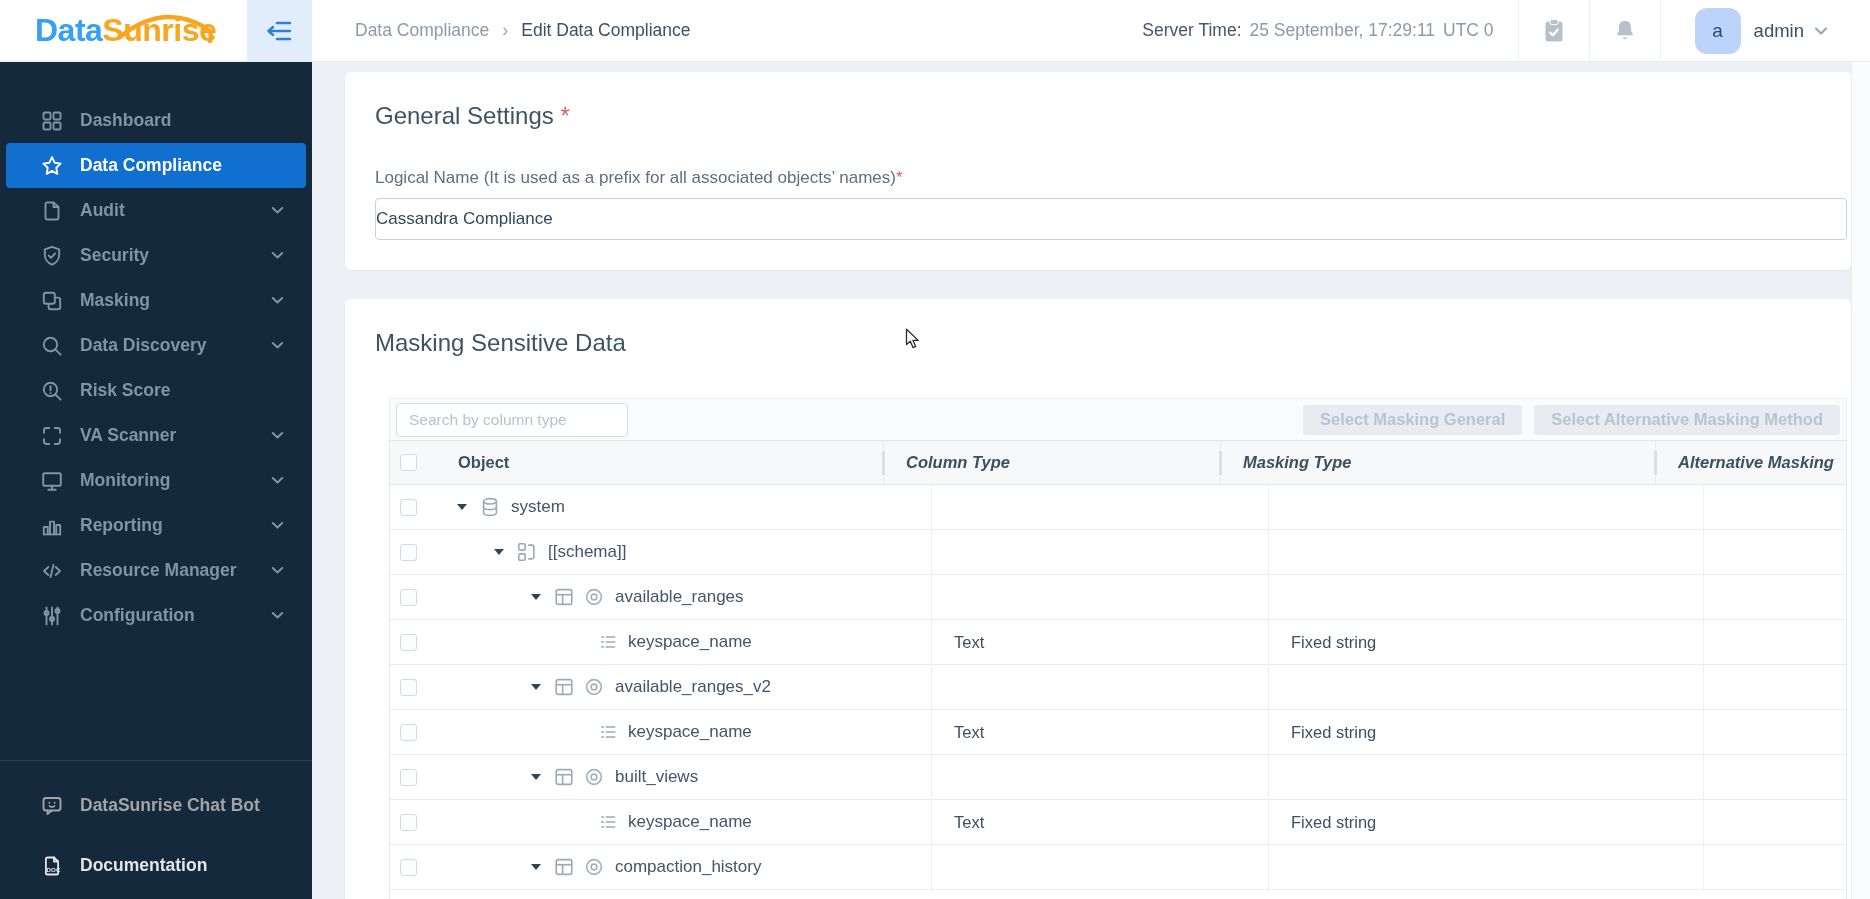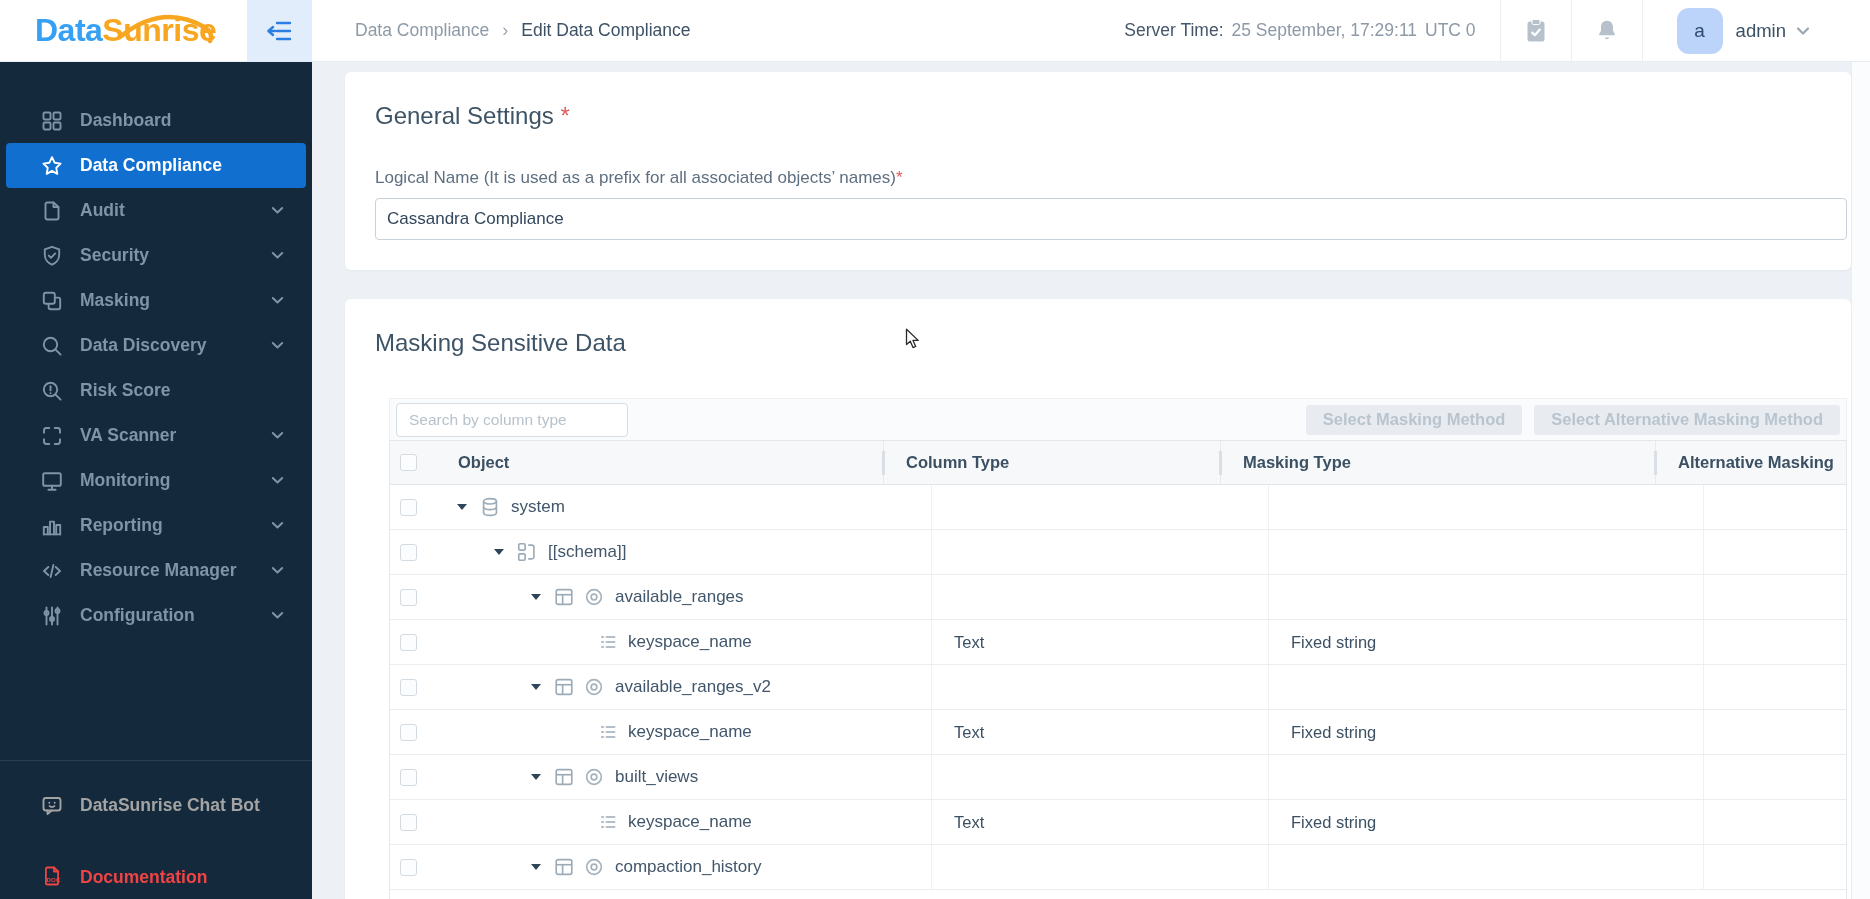--- a/index.html
+++ b/index.html
@@ -13,21 +13,21 @@
   .logo-text { font-size:32px; font-weight:bold; letter-spacing:-0.5px; white-space:nowrap; }
   .logo-blue { color:#36a0f4; }
   .logo-orange { color:#f8a61f; }
   .logo-arc { position:absolute; left:118px; top:-1px; }
   .collapse-btn { width:65px; height:62px; background:#e1edfb; display:flex; align-items:center;
                   justify-content:center; cursor:pointer; flex:0 0 auto; }
   .breadcrumb { margin-left:43px; font-size:17.5px; display:flex; align-items:center; gap:13px; }
   .crumb-muted { color:#8d9aa7; }
   .crumb-sep { color:#9aa7b3; font-size:18px; }
   .crumb-current { color:#3d5165; }
-  .tb-right { margin-left:auto; display:flex; align-items:center; height:100%; padding-right:60px;justify-content:center; }
+  .tb-right { margin-left:auto; display:flex; align-items:center; height:100%; padding-right:42px;justify-content:center; }
   .server-time { display:flex; align-items:baseline; gap:8px; font-size:17.5px; margin-right:24px; white-space:nowrap; }
   .st-label { color:#44566b; }
   .st-value, .st-zone { color:#8d99a6; }
   .tb-sep { width:1px; height:62px; background:#ecefF2; background:#ecf0f3; flex:0 0 auto; }
   .tb-iconslot { width:70px; height:62px; display:flex; align-items:center; justify-content:center; cursor:pointer; }
   .avatar { margin-left:34px; width:46px; height:46px; border-radius:12px; background:#bcd4f9;
             display:flex; align-items:center; justify-content:center; font-size:19px; color:#2c4a73; cursor:pointer; }
   .uname { margin-left:13px; font-size:18.5px; color:#3c5065; cursor:pointer; }
   .uchev { margin-left:10px; display:flex; cursor:pointer; }
 
@@ -39,54 +39,54 @@
   .nav-item .nlabel { margin-left:16px; }
   .nav-item svg.i { flex:0 0 auto; }
   .nav-item.active { background:#1170cf; color:#fff; font-weight:700; margin:0 6px; padding-left:34px; border-radius:4px; }
   .nav-chev { position:absolute; right:28px; display:flex; }
   .side-footer { position:absolute; left:0; right:0; top:698px; }
   .side-divider { height:1px; background:#2a3e52; }
   .foot-item { height:45px; display:flex; align-items:center; padding-left:40px; font-size:17.5px;
                font-weight:700; cursor:pointer; }
   .foot-item .nlabel { margin-left:16px; }
   .foot-chat { margin-top:22px; color:#a3a3a3; }
-  .foot-doc { margin-top:15px; color:#ef4444; font-weight:600;align-items:flex-end; }
+  .foot-doc { margin-top:15px; color:#e5e5e5; font-weight:600; }
 
   
   .main { position:fixed; left:312px; top:62px; right:0; bottom:0; background:#edf1f5;
           padding:10px 19px 0 33px; overflow:hidden; }
   .card { background:#fff; border-radius:6px; box-shadow:0 1px 2px rgba(30,50,70,0.05); }
   .card1 { padding:30px 4px 30px 30px; }
   .card2 { margin-top:29px; padding:30px 4px 0 30px; height:620px; }
   .sec-title { font-size:24px; font-weight:500; color:#3d5366; }
   .req { color:#e05b5b; }
   .fld-label { margin-top:38px; font-size:17px; color:#5d6f80; }
   .txt-input { margin-top:10px; width:100%; height:42px; border:1px solid #c8d1d9; border-radius:4px;
-               padding:0 11px; font-size:17px; color:#32475c; font-family:"Liberation Sans",sans-serif;
+               padding:0 0; font-size:17px; color:#32475c; font-family:"Liberation Sans",sans-serif;
                background:#fff; outline:none; display:block; }
 
   
   .tablewrap { margin-left:14px; margin-top:41px; }
   .toolbar { height:42px; background:#fafbfc; border:1px solid #edf0f3; border-bottom:none;
              display:flex; align-items:center; padding:0 6px; }
   .search-input { width:232px; height:28px; border:1px solid #d6dde3; border-radius:4px; background:#fff;
                   padding:16px 12px; font-size:15.5px; color:#42566a; font-family:"Liberation Sans",sans-serif; outline:none; }
   .search-input::placeholder { color:#b7c2cc; }
   .tb-spacer { flex:1; }
   .btn-disabled { height:30px; margin-left:12px; padding:0 17px; background:#e8ecf0; color:#b9c4cf;
                   border:none; border-radius:3px; font-size:16.5px; font-weight:700;
                   font-family:"Liberation Sans",sans-serif; cursor:default; white-space:nowrap; }
   .dtable { border:1px solid #e4e9ed; border-top:1px solid #e2e7eb; }
   .thead { display:grid; grid-template-columns:493px 337px 435px 1fr; align-items:center; height:44px;
            background:#f6f8fa; border-bottom:1px solid #e2e7eb; font-weight:700; font-size:16.5px; color:#3b5063; }
   .th { position:relative; height:100%; display:flex; align-items:center; }
   .th + .th { border-left:1px solid #e6ebee; }
   .th + .th::before { content:""; position:absolute; left:-2px; top:10px; width:3px; height:24px; background:#d9dfe4; }
   .th-obj { padding-left:68px; }
-  .th-pad { padding-left:22px; }
+  .th-pad { padding-left:22px;font-style:italic; }
   .hcb-cell { position:absolute; left:10px; top:0; height:100%; display:flex; align-items:center; }
   .trow { display:grid; grid-template-columns:493px 337px 435px 1fr; align-items:stretch; height:45px;
           background:#fff; border-bottom:1px solid #eaeef1; font-size:17px; color:#41566a; }
   .tcell { display:flex; align-items:center; }
   .tcell + .tcell { border-left:1px solid #eef1f4;margin-left:48px; }
   .cell-pad { padding-left:22px; font-size:16.5px; color:#3b5063; }
   .objcell { padding-left:10px; }
   .cb { width:17px; height:17px; border:1px solid #d3dae0; border-radius:3px; background:#fcfdfe;
         flex:0 0 auto; cursor:pointer; }
   .sp { flex:0 0 auto; height:1px; }
@@ -354,21 +354,21 @@
     <input class="txt-input" type="text" value="Cassandra Compliance" style="">
   </div>
 
   <div class="card card2">
     <div class="sec-title">Masking Sensitive Data</div>
 
     <div class="tablewrap">
       <div class="toolbar">
         <input class="search-input" type="text" placeholder="Search by column type" style="">
         <div class="tb-spacer"></div>
-        <button class="btn-disabled" disabled="">Select Masking Method</button>
+        <button class="btn-disabled" disabled="">Select Masking General</button>
         <button class="btn-disabled" disabled="">Select Alternative Masking Method</button>
       </div>
 
       <div class="dtable">
 
         <div class="thead">
           <div class="th th-obj" style="position:relative;">
             <span class="hcb-cell">
                 <span class="cb"></span>
               </span>

